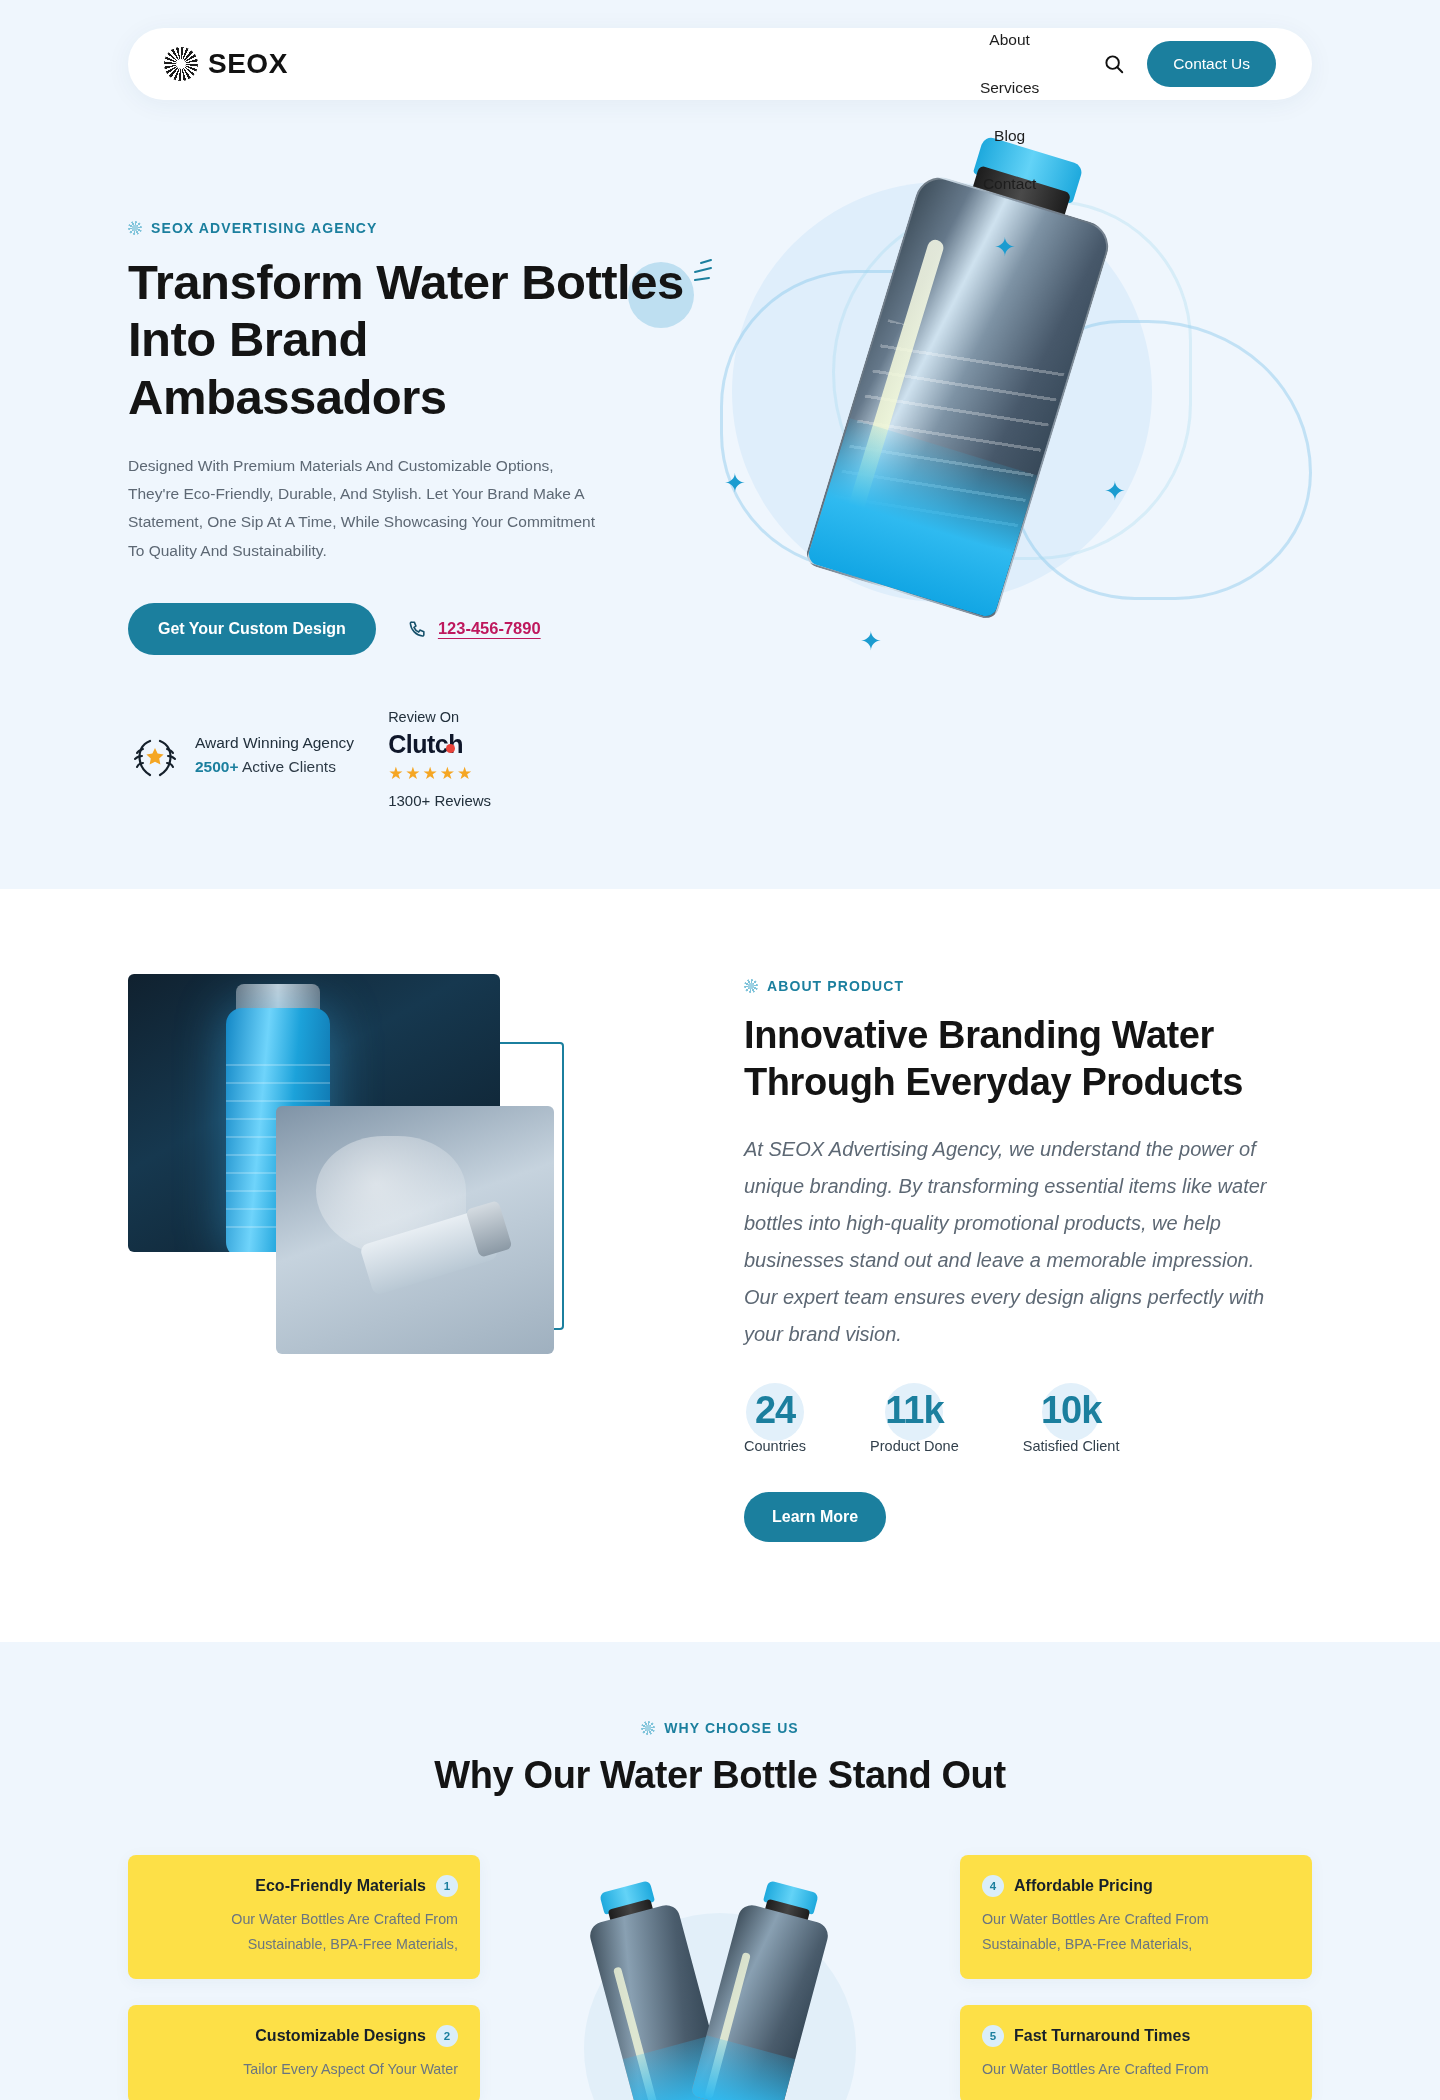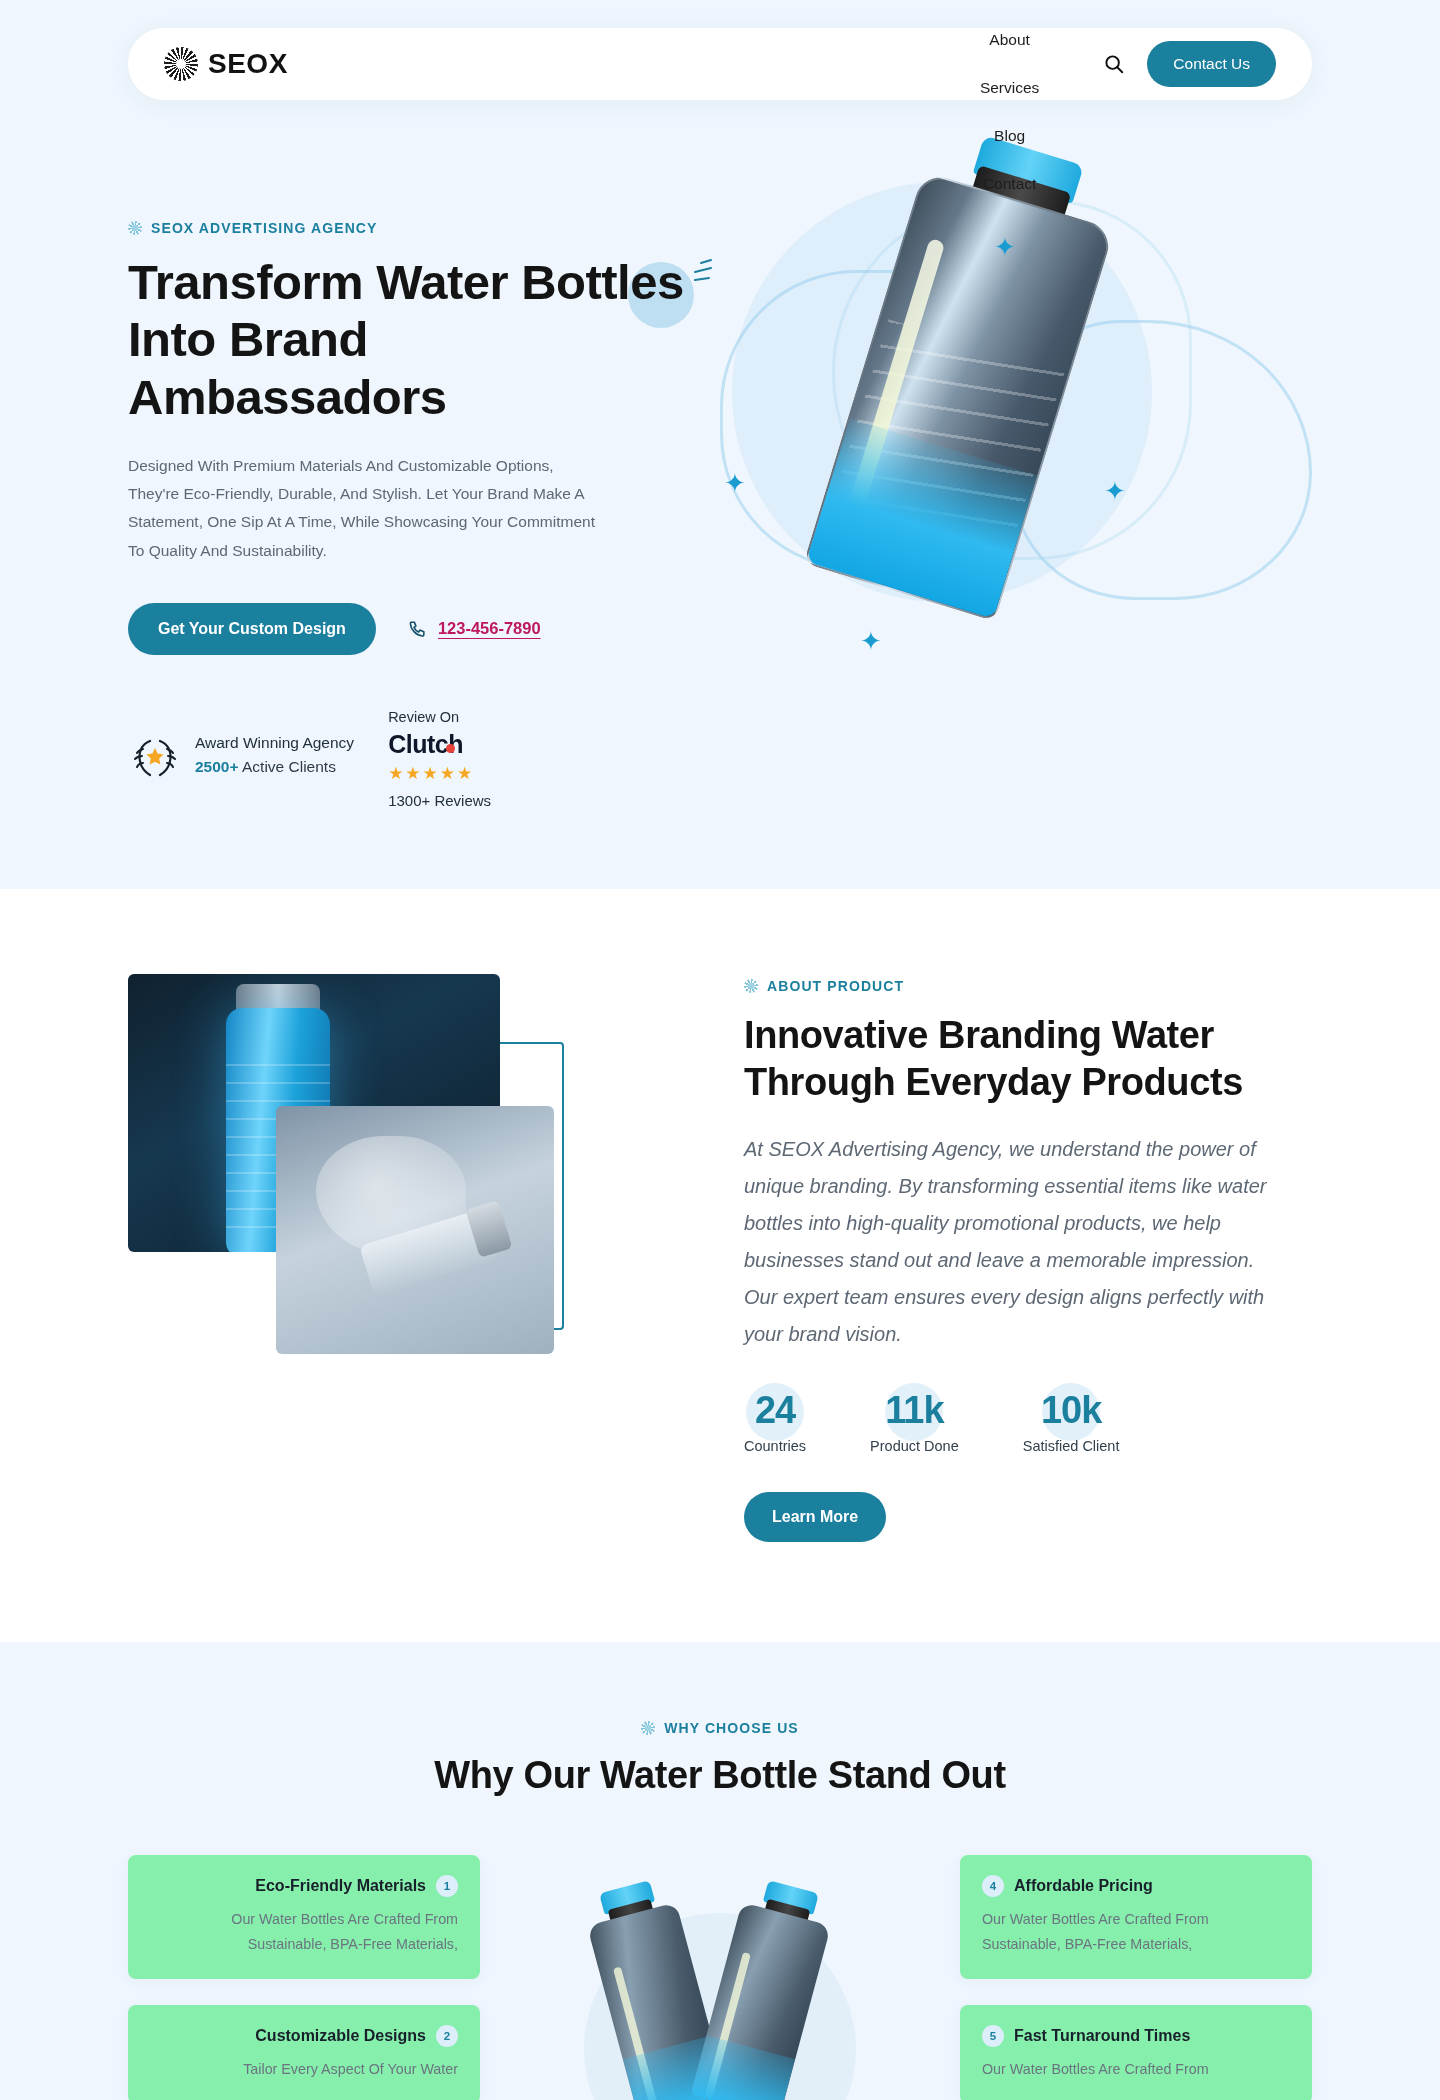--- a/index.html
+++ b/index.html
@@ -264,21 +264,21 @@
   .eyebrow.center { justify-content: center; }
   h2.why-title {
     font-size: 38px; font-weight: 700; color: #141414; margin-top: 6px; letter-spacing: -0.4px;
   }
   .why-grid {
     width: 1184px; margin: 58px auto 0; position: relative;
     display: flex; justify-content: space-between; align-items: flex-start;
   }
   .why-col { width: 352px; display: flex; flex-direction: column; gap: 26px; }
   .why-card {
-    background: #86efac; border-radius: 8px; padding: 20px 22px 22px;
+    background: #fde047; border-radius: 8px; padding: 20px 22px 22px;
     box-shadow: 0 3px 16px rgba(30,70,110,0.05);
     min-height: 92px;
   }
   .why-card-head {
     display: flex; align-items: center; gap: 10px; margin-bottom: 10px;
   }
   .why-col.left .why-card-head { justify-content: flex-end; }
   .why-col.left .why-card { text-align: right; }
   .why-num {
     width: 22px; height: 22px; border-radius: 50%; background: #dbeefa; color: #1b7f9e;

